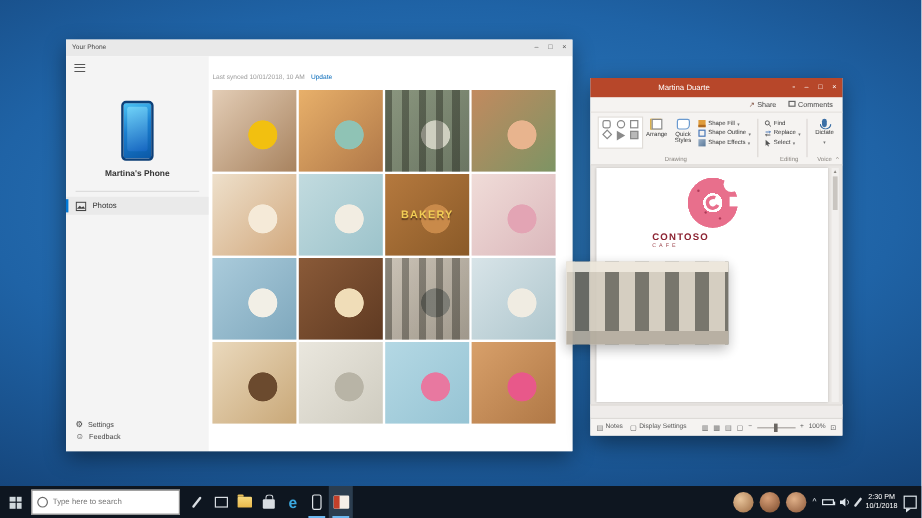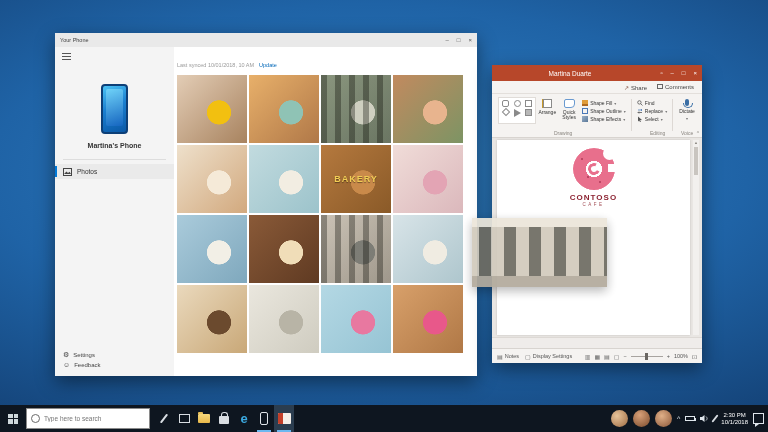--- a/index.html
+++ b/index.html
@@ -83,21 +83,21 @@
   .glabel.drawing { left:62px; } .glabel.editing { left:158px; } .glabel.voice { left:189px; }
   .ribbon-collapse { position:absolute; right:3px; bottom:1px; font-size:5px; color:#8a8680; }
 
   .slide-wrap { flex:1; position:relative; background:#e9e6e3; min-height:0; }
   .slide { position:absolute; left:5px; right:12px; top:2px; bottom:13px; background:#fff; box-shadow:0 0 2px rgba(0,0,0,.18); }
   .vscroll { position:absolute; right:3px; top:2px; bottom:13px; width:6px; background:#f2f0ee; text-align:center; }
   .vscroll .arr { font-size:4px; color:#8a8680; line-height:5px; display:block; }
   .vthumb { margin:2px 1px 0 1px; height:28px; background:#c9c5c0; }
   .hstrip { position:absolute; left:0; right:0; bottom:0; height:11px; background:#efecea; border-top:1px solid #ddd9d5; }
 
-  .logo { position:absolute; left:50%; top:8px; transform:translateX(-50%); width:100px; text-align:center; }
+  .logo { position:absolute; left:50%; top:8px; transform:translateX(-50%); width:100px; }
   .donut { width:42px; height:42px; margin:0 auto; position:relative; border-radius:50%;
     background:radial-gradient(circle, rgba(0,0,0,0) 0 8px, #e86f8c 8px 21px, rgba(0,0,0,0) 21px); }
   .donut .bite { position:absolute; width:13px; height:13px; border-radius:50%; background:#fff; right:-1px; top:-1px; }
   .donut .gap { position:absolute; width:9px; height:8px; background:#fff; right:-2px; top:16px; }
   .donut .inner-c { position:absolute; left:15px; top:15px; width:12px; height:12px; border-radius:50%;
     border:3px solid #e86f8c; border-right-color:transparent; transform:rotate(-20deg); }
   .donut .sp1,.donut .sp2,.donut .sp3 { position:absolute; width:2px; height:2px; background:#b03a58; border-radius:1px; }
   .sp1 { left:8px; top:10px; } .sp2 { left:14px; top:28px; transform:rotate(40deg); } .sp3 { left:26px; top:33px; }
   .brand { font-size:8px; font-weight:bold; color:#8c2332; letter-spacing:1px; margin-top:3px; }
   .brand-sub { font-size:4.5px; color:#a04a52; letter-spacing:2.5px; }

